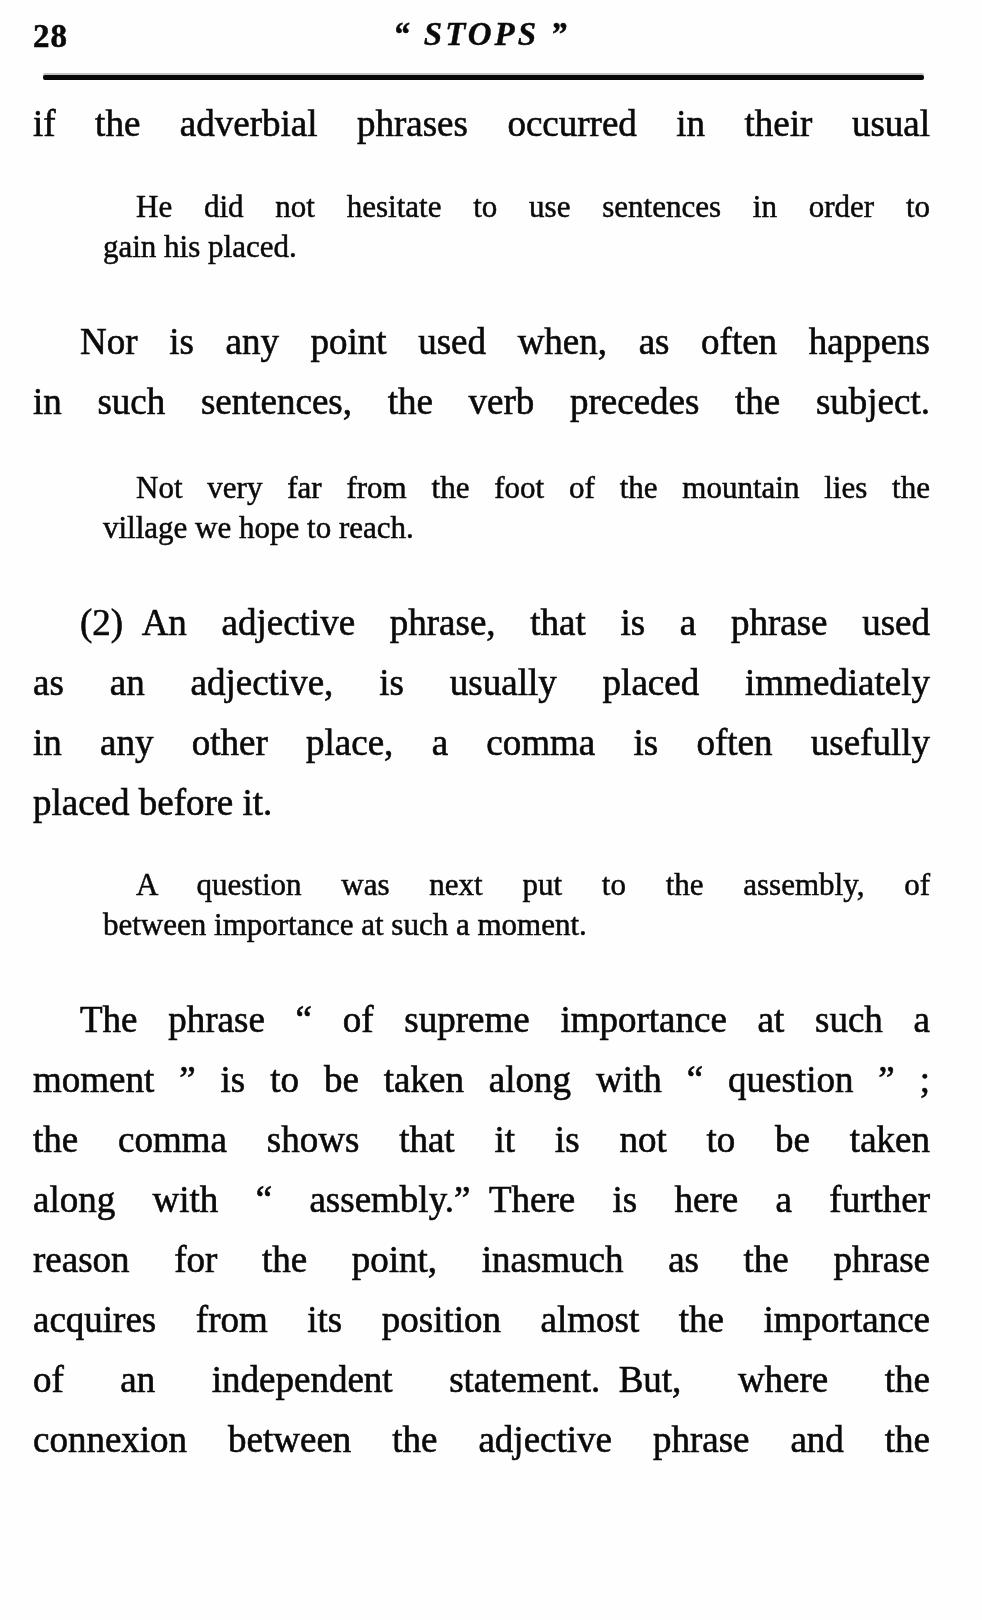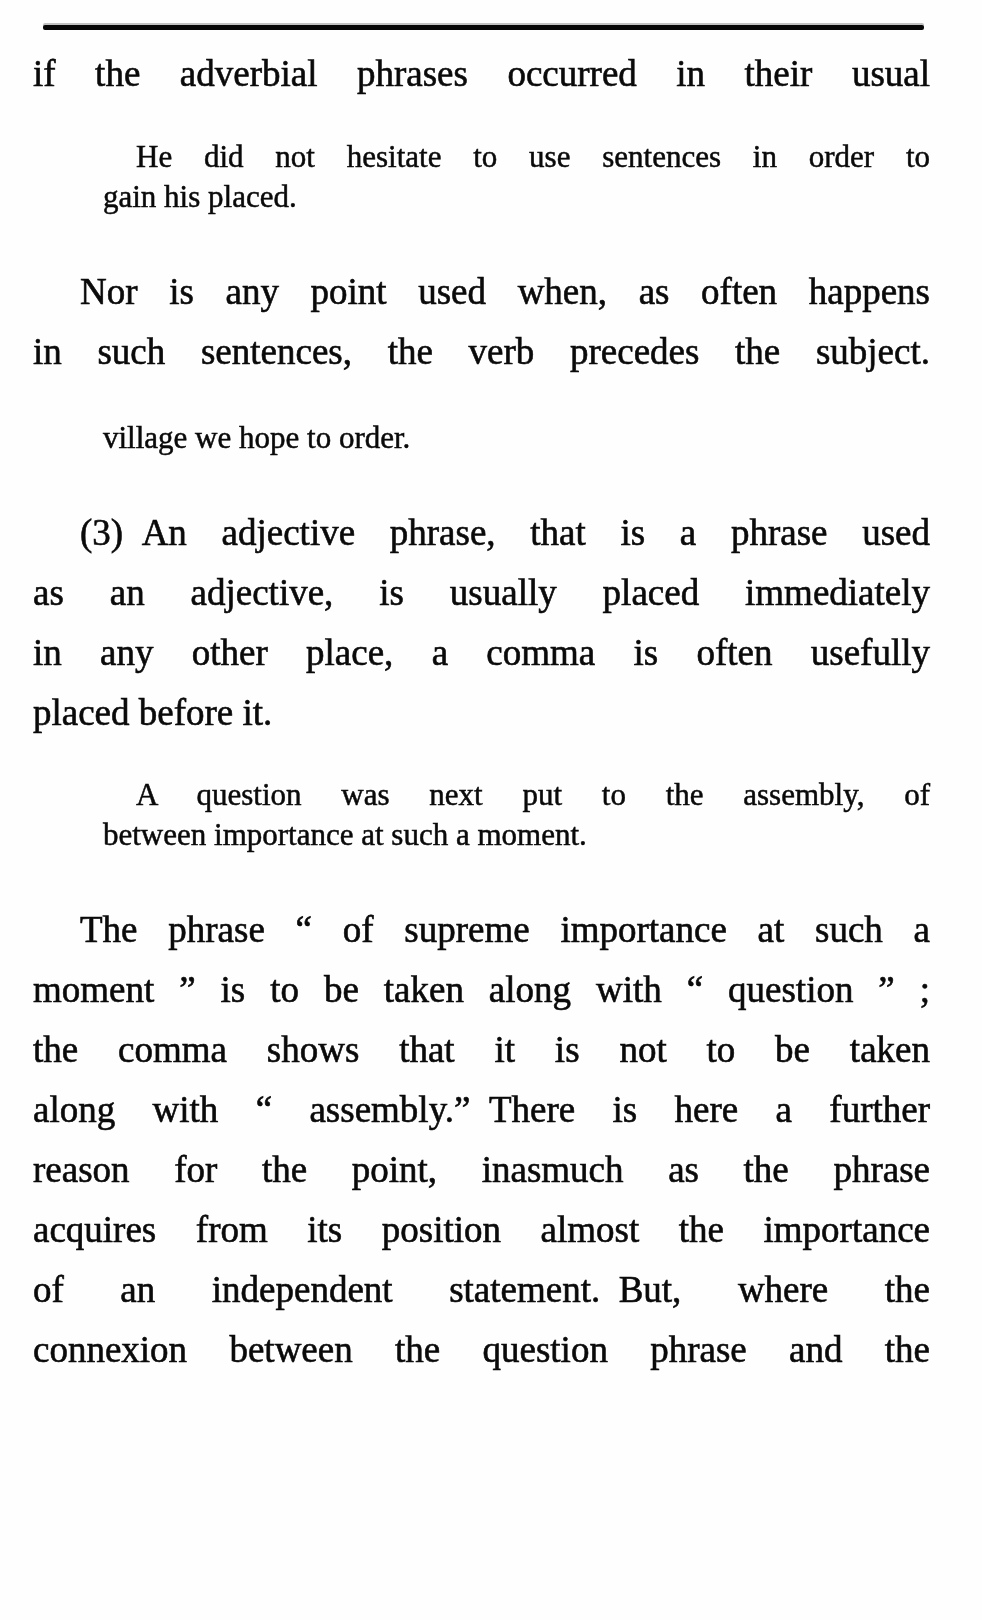--- a/index.html
+++ b/index.html
@@ -77,60 +77,65 @@
   .example2 { margin-top: 36px; }
   .para3    { margin-top: 45px; }
   .example3 { margin-top: 32px; }
   .para4    { margin-top: 45px; }
 </style>
 </head>
 <body>
 
 <div class="page">
 
+  <div class="header">
+    <span class="pagenum">28</span>
+    <span class="running-title">“ STOPS ”</span>
+  </div>
 
   <div class="rule"></div>
 
   <div class="content">
 
     <div class="para1">
       <div class="bline j">if the adverbial phrases occurred in their usual</div>
     </div>
 
     <div class="example1">
       <div class="exline j exind">He did not hesitate to use sentences in order to</div>
       <div class="exline l">gain his placed.</div>
     </div>
 
     <div class="para2">
       <div class="bline j ind">Nor is any point used when, as often happens</div>
       <div class="bline j">in such sentences, the verb precedes the subject.</div>
     </div>
 
     <div class="example2">
-      <div class="exline l">village we hope to order.</div>
+      <div class="exline j exind">Not very far from the foot of the mountain lies the</div>
+      <div class="exline l">village we hope to reach.</div>
     </div>
 
     <div class="para3">
-      <div class="bline j ind">(3) An adjective phrase, that is a phrase used</div>
+      <div class="bline j ind">(2) An adjective phrase, that is a phrase used</div>
       <div class="bline j">as an adjective, is usually placed immediately</div>
       <div class="bline j">in any other place, a comma is often usefully</div>
       <div class="bline l">placed before it.</div>
     </div>
 
     <div class="example3">
       <div class="exline j exind">A question was next put to the assembly, of</div>
       <div class="exline l">between importance at such a moment.</div>
     </div>
 
     <div class="para4">
       <div class="bline j ind">The phrase “ of supreme importance at such a</div>
       <div class="bline j">moment ” is to be taken along with “ question ” ;</div>
       <div class="bline j">the comma shows that it is not to be taken</div>
       <div class="bline j">along with “ assembly.” There is here a further</div>
       <div class="bline j">reason for the point, inasmuch as the phrase</div>
       <div class="bline j">acquires from its position almost the importance</div>
       <div class="bline j">of an independent statement. But, where the</div>
-      <div class="bline j">connexion between the question phrase and the</div>
+      <div class="bline j">connexion between the adjective phrase and the</div>
     </div>
 
   </div>
 </div>
 
 </body></html>

